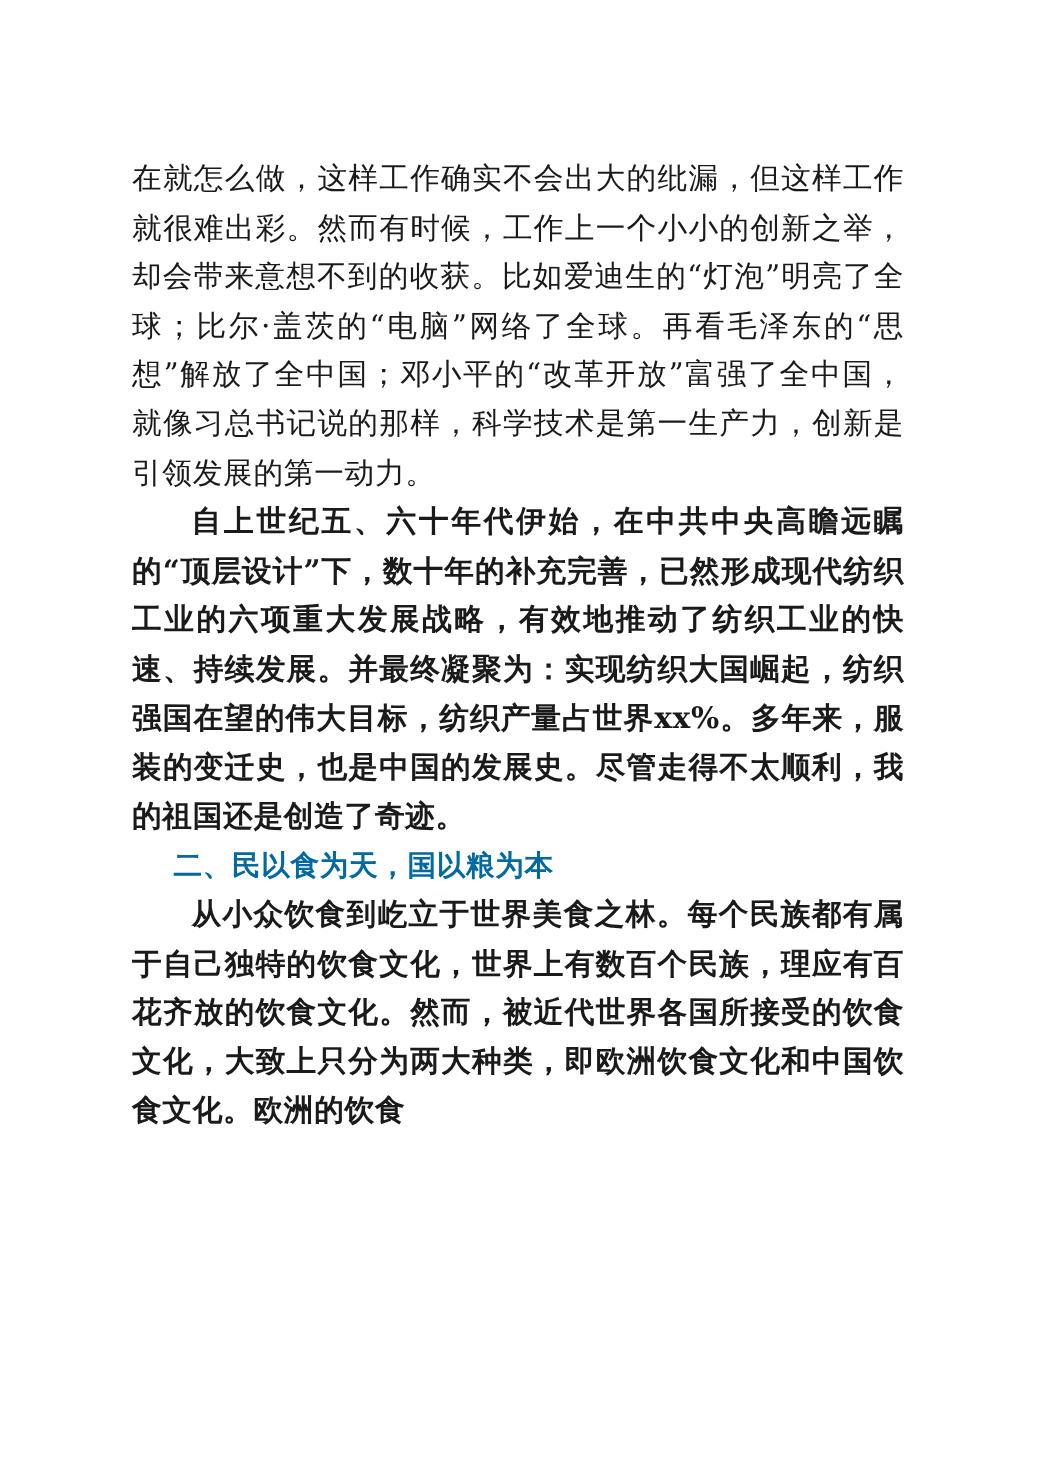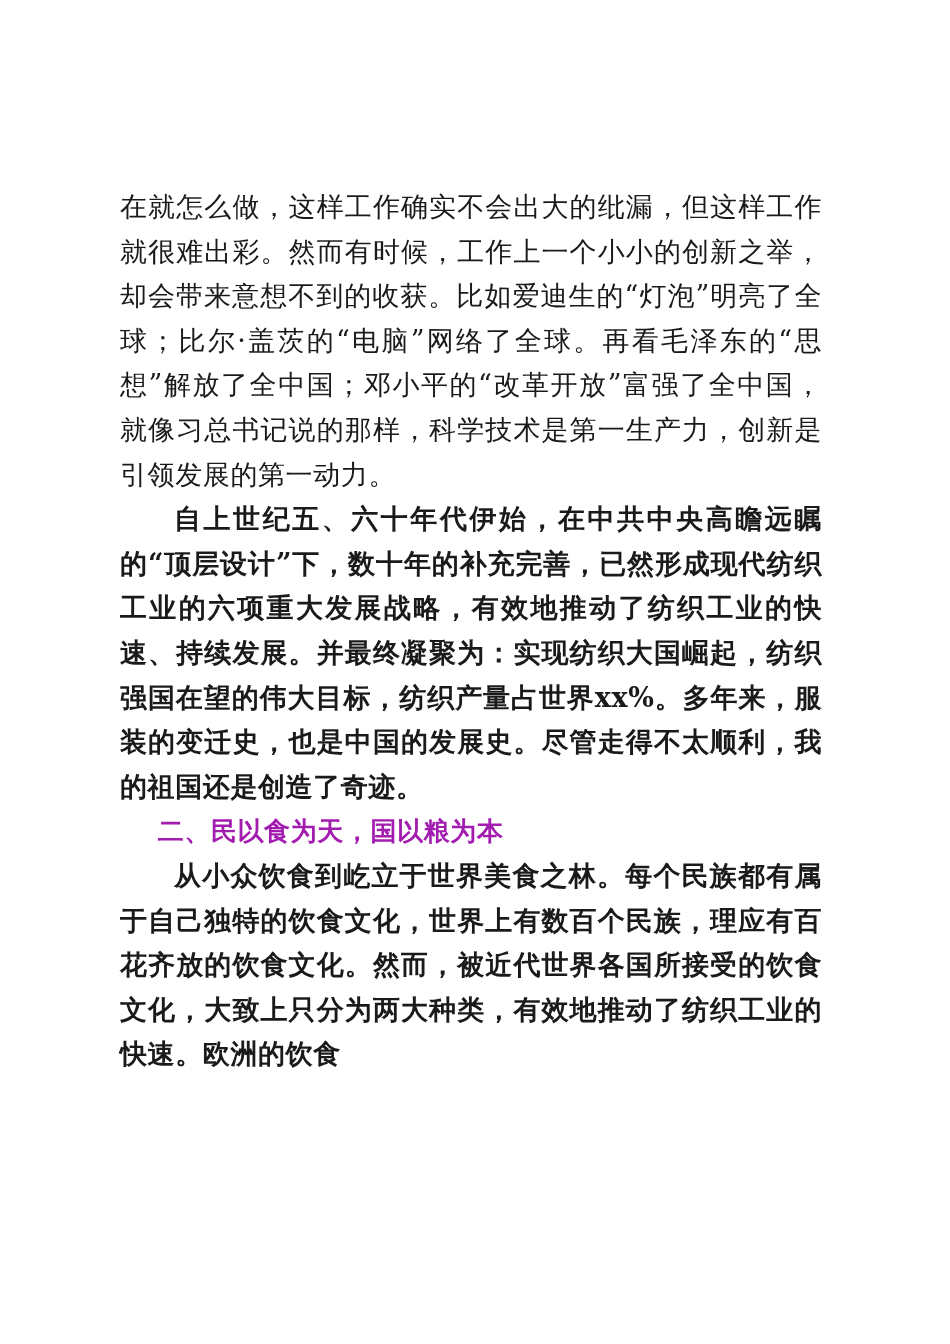--- a/index.html
+++ b/index.html
@@ -7,38 +7,37 @@
   .page {
     position: absolute;
     left: 120px;
     top: 141px;
     width: 702px;
     font-family: "DejaVu Serif", "Liberation Serif", serif;
     font-size: 27px;
     line-height: 44.6px;
     color: #1a1a1a;
     letter-spacing: 0.6px;
-    margin-top: 44px;
   }
   .para {
     margin: 0;
     text-align: justify;
     text-align-last: left;
   }
   .indent { text-indent: 2em; font-weight: bold; }
   .heading {
     margin: 0;
     font-family: "DejaVu Sans", "Liberation Sans", sans-serif;
     font-weight: bold;
     font-size: 26px;
     text-indent: 1.45em;
-    color: #a21caf;
+    color: #0369a1;
   }
 </style>
 </head>
 <body>
 
 <div class="page">
   <p class="para">在就怎么做，这样工作确实不会出大的纰漏，但这样工作就很难出彩。然而有时候，工作上一个小小的创新之举，却会带来意想不到的收获。比如爱迪生的“灯泡”明亮了全球；比尔·盖茨的“电脑”网络了全球。再看毛泽东的“思想”解放了全中国；邓小平的“改革开放”富强了全中国，就像习总书记说的那样，科学技术是第一生产力，创新是引领发展的第一动力。</p>
   <p class="para indent">自上世纪五、六十年代伊始，在中共中央高瞻远瞩的“顶层设计”下，数十年的补充完善，已然形成现代纺织工业的六项重大发展战略，有效地推动了纺织工业的快速、持续发展。并最终凝聚为：实现纺织大国崛起，纺织强国在望的伟大目标，纺织产量占世界xx%。多年来，服装的变迁史，也是中国的发展史。尽管走得不太顺利，我的祖国还是创造了奇迹。</p>
   <p class="heading">二、民以食为天，国以粮为本</p>
-  <p class="para indent">从小众饮食到屹立于世界美食之林。每个民族都有属于自己独特的饮食文化，世界上有数百个民族，理应有百花齐放的饮食文化。然而，被近代世界各国所接受的饮食文化，大致上只分为两大种类，有效地推动了纺织工业的快速。欧洲的饮食</p>
+  <p class="para indent">从小众饮食到屹立于世界美食之林。每个民族都有属于自己独特的饮食文化，世界上有数百个民族，理应有百花齐放的饮食文化。然而，被近代世界各国所接受的饮食文化，大致上只分为两大种类，即欧洲饮食文化和中国饮食文化。欧洲的饮食</p>
 </div>
 
 </body></html>

